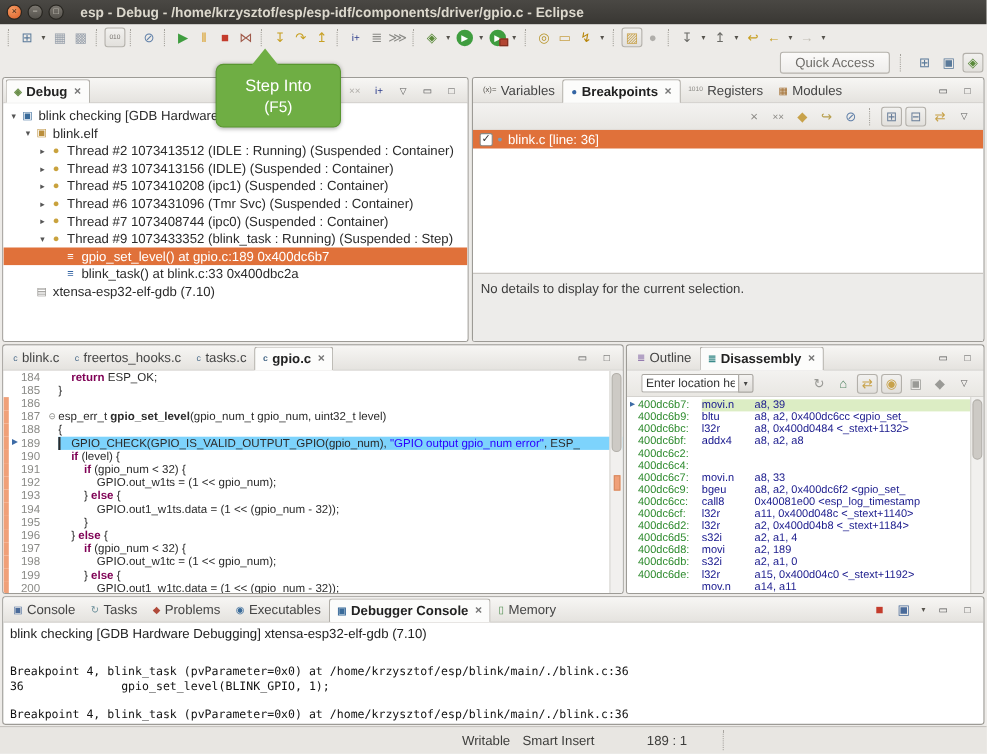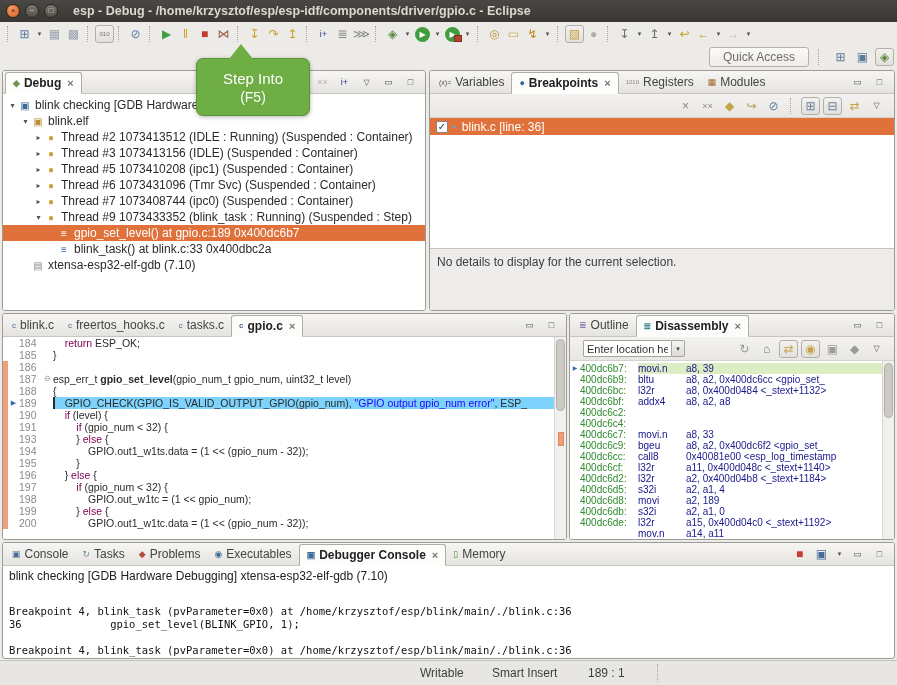--- a/index.html
+++ b/index.html
@@ -69,21 +69,21 @@
   
   .codewrap{position:absolute;inset:0;overflow:hidden;font-family:"DejaVu Sans Mono",monospace}
   .eline{display:flex;height:12px;line-height:12px;font-size:10.5px;white-space:pre}
   .chbar{width:5px;flex-shrink:0}
   .chbar.on{background:#f0a078}
   .emark{width:11px;font-size:7px;color:#3d6ba6;text-align:center;flex-shrink:0}
   .lnum{width:25px;text-align:left;padding-right:3px;color:#8a8a86;flex-shrink:0}
   .fold{width:9px;font-size:8px;color:#8a8a86;flex-shrink:0}
   .codet{flex:1;overflow:hidden;white-space:pre}
   .codet.current{background:#7dd3fc;box-shadow:inset 2px 0 0 #2b2b2b}
-  .kw{color:#7f0055;font-weight:normal}
+  .kw{color:#7f0055;font-weight:bold}
   .str{color:#2a00ff}
   .fn{font-weight:bold}
   .vsb{position:absolute;right:0;top:0;bottom:0;width:12px;background:#f1f0ee;border-left:1px solid #d8d6d2}
   .sbthumb{position:absolute;left:1px;right:1px;border:1px solid #b2afa9;background:#cdcac5;border-radius:5px}
   .ovmark{position:absolute;left:3px;width:6px;height:14px;background:#f0a078;border:1px solid #d88a60}
 
   
   .combo{display:flex;align-items:center;margin-left:8px}
   .combo input{width:88px;height:17px;border:1px solid #a8a5a0;border-right:none;border-radius:2px 0 0 2px;
     font-size:11px;padding:0 3px;color:#333;background:#fff}
@@ -99,21 +99,21 @@
   .dargs{flex:1;color:#1a1a8c;white-space:pre;overflow:hidden}
 
   
   .chead{padding:3px 6px;font-size:12px;color:#222;flex-shrink:0}
   .cbody{flex:1;padding:6px 6px 0 6px;overflow:hidden;position:relative}
   .cline{font-family:"DejaVu Sans Mono",monospace;font-size:10.5px;line-height:13px;min-height:13px;white-space:pre;color:#111}
 
   
   .statusbar{position:absolute;left:0;right:0;top:660px;height:25px;background:#e8e6e2;border-top:1px solid #c6c3be}
   .sbitem{position:absolute;top:5px;font-size:12px;color:#3d3d3b}
-  .sb1{left:420px}.sb2{left:492px}.sb3{left:588px}
+  .sb1{left:420px}.sb2{left:475px}.sb3{left:588px}
   .sbsep{position:absolute;left:657px;top:3px;height:18px;border-left:1px dotted #a8a5a0}
 
   
   .steptip{position:absolute;left:196px;top:58px;width:114px;height:58px;background:#6fae44;border:1px solid #58962f;
     border-radius:7px;z-index:60;display:flex;flex-direction:column;align-items:center;justify-content:center;
     color:#fff;box-shadow:0 1px 4px rgba(0,0,0,.3);pointer-events:none}
   .steptip::before{content:"";position:absolute;top:-15px;left:32px;width:0;height:0;
     border-left:12px solid transparent;border-right:12px solid transparent;border-bottom:15px solid #6fae44}
   .steptip .t1{font-size:15px}
   .steptip .t2{font-size:14px;margin-top:2px}
@@ -352,20 +352,21 @@
   <div class="pcontent">
     <div class="codewrap" id="code-lines">
         <div class="eline"><span class="chbar"></span><span class="emark"></span><span class="lnum">184</span><span class="fold"></span><span class="codet"><span class="seg">    </span><span class="seg kw">return</span><span class="seg"> ESP_OK;</span></span></div>
         <div class="eline"><span class="chbar"></span><span class="emark"></span><span class="lnum">185</span><span class="fold"></span><span class="codet"><span class="seg">}</span></span></div>
         <div class="eline"><span class="chbar on"></span><span class="emark"></span><span class="lnum">186</span><span class="fold"></span><span class="codet"></span></div>
         <div class="eline"><span class="chbar on"></span><span class="emark"></span><span class="lnum">187</span><span class="fold">⊖</span><span class="codet"><span class="seg">esp_err_t </span><span class="seg fn">gpio_set_level</span><span class="seg">(gpio_num_t gpio_num, uint32_t level)</span></span></div>
         <div class="eline"><span class="chbar on"></span><span class="emark"></span><span class="lnum">188</span><span class="fold"></span><span class="codet"><span class="seg">{</span></span></div>
         <div class="eline"><span class="chbar on"></span><span class="emark">▶</span><span class="lnum">189</span><span class="fold"></span><span class="codet current"><span class="seg">    GPIO_CHECK(GPIO_IS_VALID_OUTPUT_GPIO(gpio_num), </span><span class="seg str">"GPIO output gpio_num error"</span><span class="seg">, ESP_</span></span></div>
         <div class="eline"><span class="chbar on"></span><span class="emark"></span><span class="lnum">190</span><span class="fold"></span><span class="codet"><span class="seg">    </span><span class="seg kw">if</span><span class="seg"> (level) {</span></span></div>
         <div class="eline"><span class="chbar on"></span><span class="emark"></span><span class="lnum">191</span><span class="fold"></span><span class="codet"><span class="seg">        </span><span class="seg kw">if</span><span class="seg"> (gpio_num &lt; 32) {</span></span></div>
+        <div class="eline"><span class="chbar on"></span><span class="emark"></span><span class="lnum">192</span><span class="fold"></span><span class="codet"><span class="seg">            GPIO.out_w1ts = (1 &lt;&lt; gpio_num);</span></span></div>
         <div class="eline"><span class="chbar on"></span><span class="emark"></span><span class="lnum">193</span><span class="fold"></span><span class="codet"><span class="seg">        } </span><span class="seg kw">else</span><span class="seg"> {</span></span></div>
         <div class="eline"><span class="chbar on"></span><span class="emark"></span><span class="lnum">194</span><span class="fold"></span><span class="codet"><span class="seg">            GPIO.out1_w1ts.data = (1 &lt;&lt; (gpio_num - 32));</span></span></div>
         <div class="eline"><span class="chbar on"></span><span class="emark"></span><span class="lnum">195</span><span class="fold"></span><span class="codet"><span class="seg">        }</span></span></div>
         <div class="eline"><span class="chbar on"></span><span class="emark"></span><span class="lnum">196</span><span class="fold"></span><span class="codet"><span class="seg">    } </span><span class="seg kw">else</span><span class="seg"> {</span></span></div>
         <div class="eline"><span class="chbar on"></span><span class="emark"></span><span class="lnum">197</span><span class="fold"></span><span class="codet"><span class="seg">        </span><span class="seg kw">if</span><span class="seg"> (gpio_num &lt; 32) {</span></span></div>
         <div class="eline"><span class="chbar on"></span><span class="emark"></span><span class="lnum">198</span><span class="fold"></span><span class="codet"><span class="seg">            GPIO.out_w1tc = (1 &lt;&lt; gpio_num);</span></span></div>
         <div class="eline"><span class="chbar on"></span><span class="emark"></span><span class="lnum">199</span><span class="fold"></span><span class="codet"><span class="seg">        } </span><span class="seg kw">else</span><span class="seg"> {</span></span></div>
         <div class="eline"><span class="chbar on"></span><span class="emark"></span><span class="lnum">200</span><span class="fold"></span><span class="codet"><span class="seg">            GPIO.out1_w1tc.data = (1 &lt;&lt; (gpio_num - 32));</span></span></div>
       </div>
     <div class="vsb">

